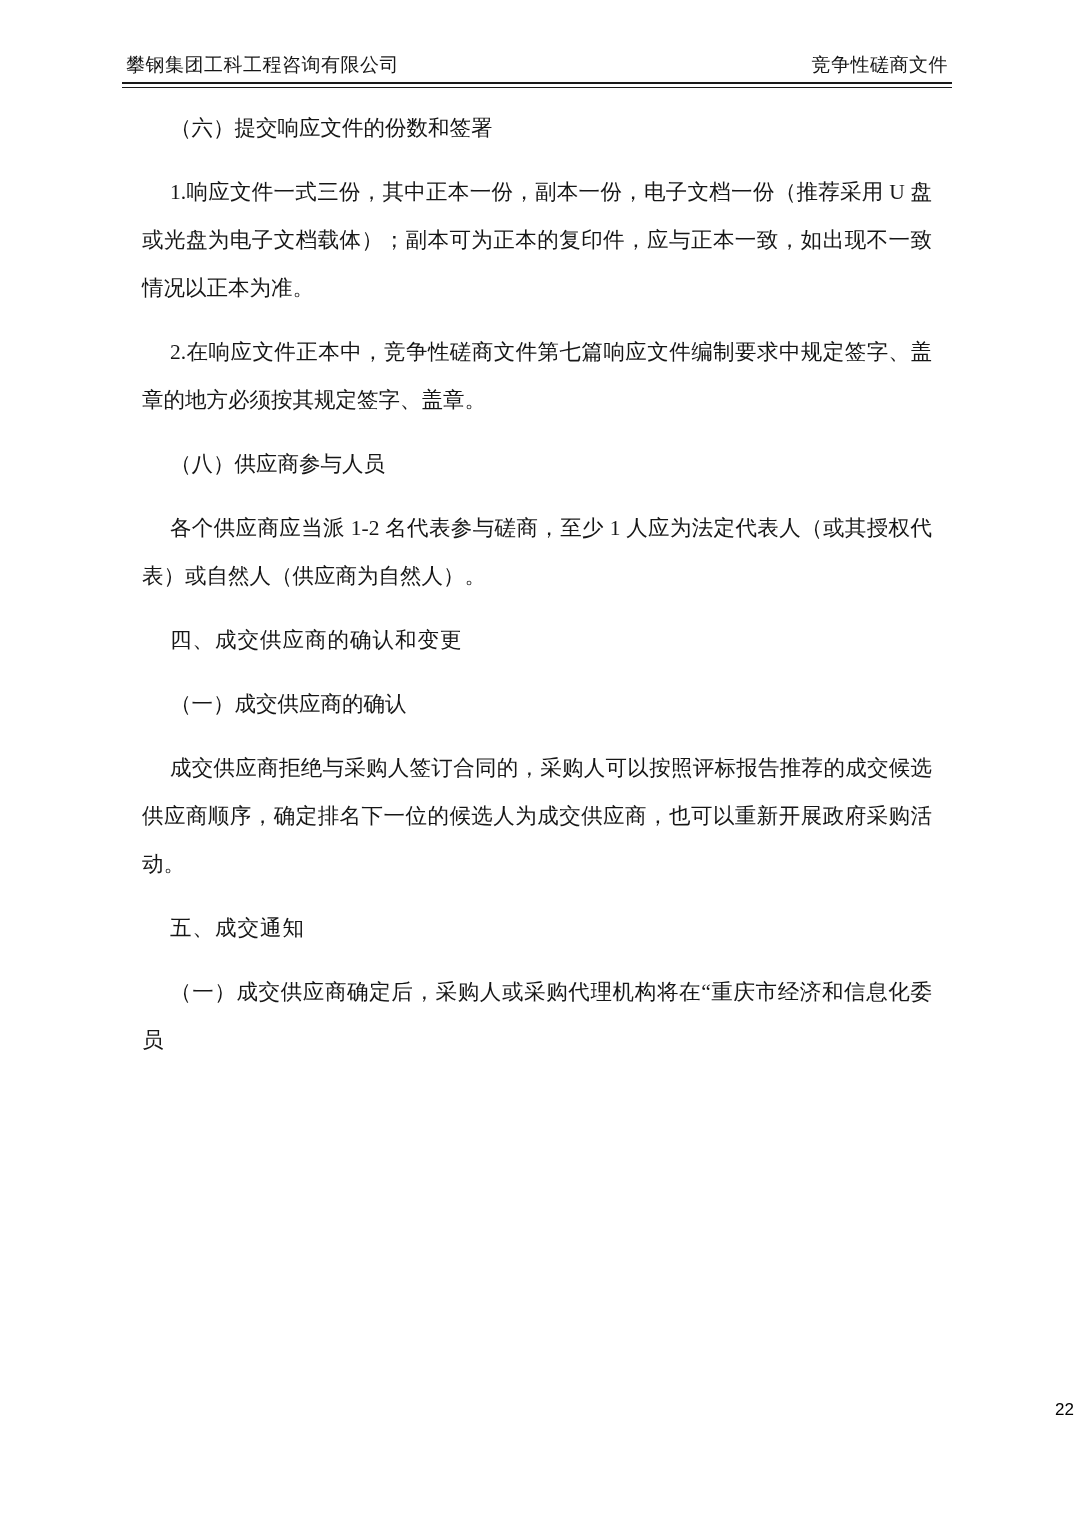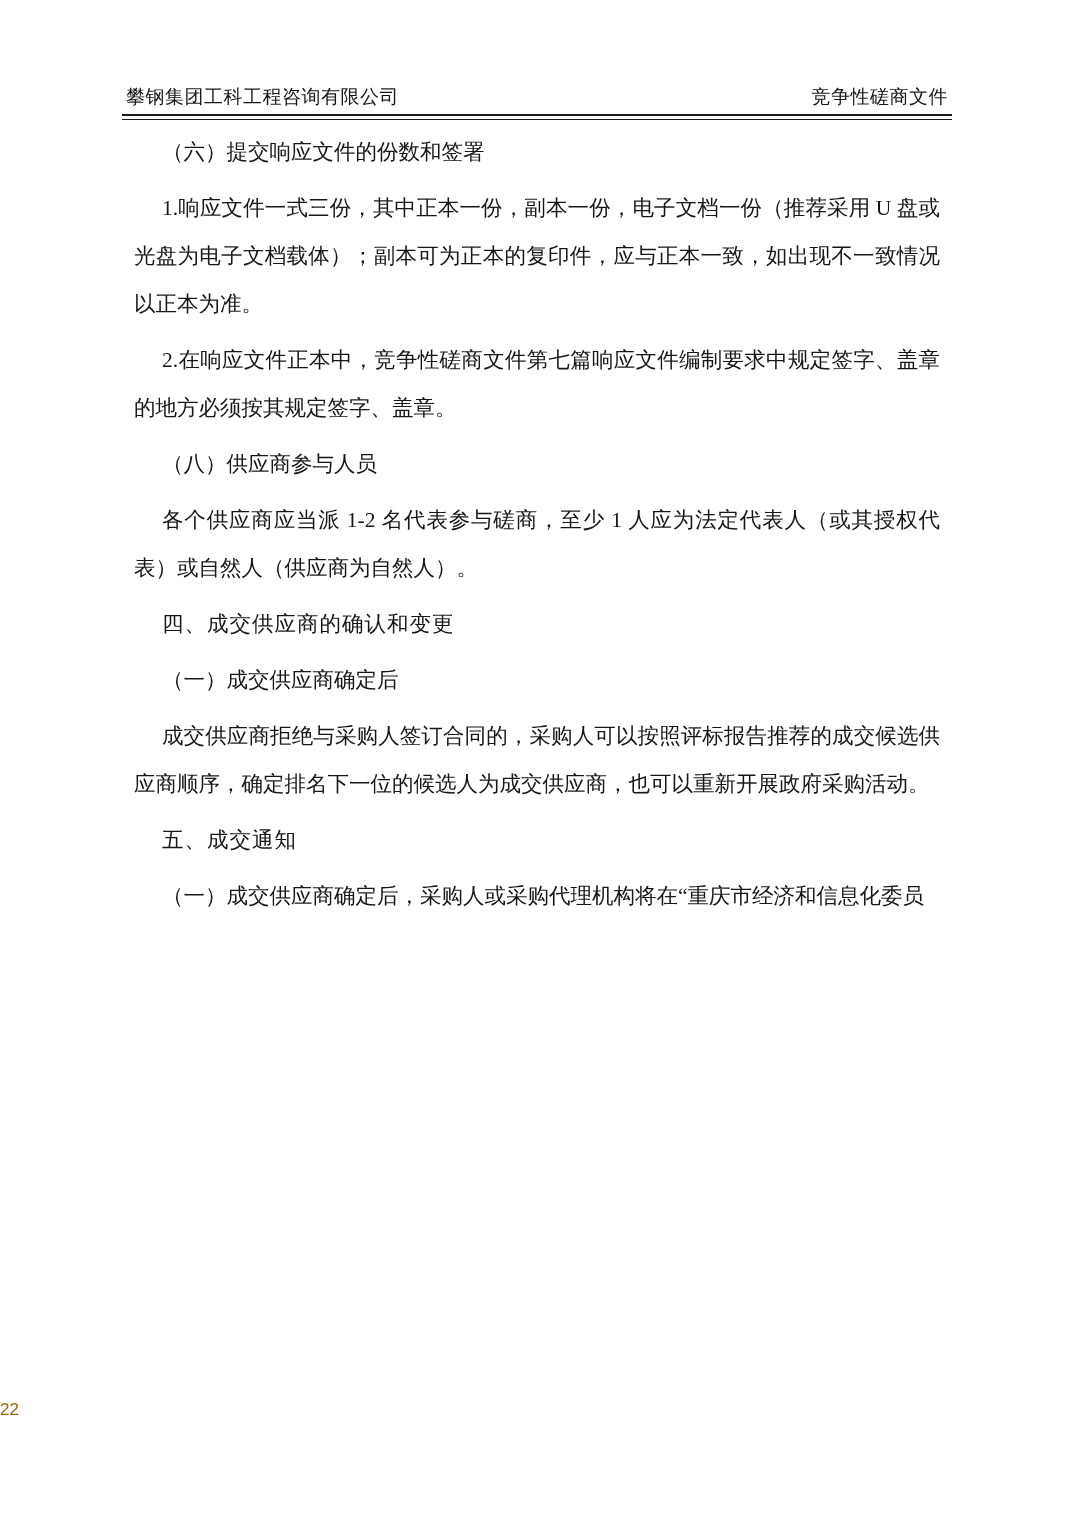--- a/index.html
+++ b/index.html
@@ -15,59 +15,59 @@
     font-family: "Liberation Serif", "DejaVu Serif", serif;
     color: #161616;
     overflow: hidden;
     box-sizing: border-box;
   }
   .header-row {
     display: flex;
     justify-content: space-between;
     align-items: baseline;
     margin: 0 126px;
-    padding-top: 84px;
+    padding-top: 52px;
     font-size: 19px;
     line-height: 26px;
     letter-spacing: 0.5px;
   }
   .header-rule {
     margin: 4px 122px 0 122px;
     height: 3px;
     border-top: 2px solid #1a1a1a;
     border-bottom: 1px solid #1a1a1a;
   }
   .content {
     margin: 8px 126px 0 126px;
     width: 822px;
     font-size: 21.5px;
     line-height: 48px;
     text-align: justify;
   }
   .content p {
-    margin: 8px;
+    margin: 16px;
     padding: 0;
     text-indent: 28px;
   }
   .block-heading {
     font-weight: normal;
   }
   .block-heading-bold {
     font-weight: normal;
     font-family: "Liberation Sans", "DejaVu Sans", sans-serif;
     letter-spacing: 1px;
   }
   .footer {
     position: absolute;
     top: 1400px;
     left: 0;
     width: 100%;
-    text-align: left;
+    text-align: right;
     font-size: 17px;
-    color: #a16207;
+    color: #000000;
     font-family: "Liberation Sans", "DejaVu Sans", sans-serif;
   }
 </style>
 </head>
 <body>
 
 <div class="page">
 
   <div class="header-row">
     <span>攀钢集团工科工程咨询有限公司</span>
@@ -76,21 +76,21 @@
 
   <div class="header-rule"></div>
 
   <div class="content">
       <p class="block-heading">（六）提交响应文件的份数和签署</p>
       <p class="block-para">1.响应文件一式三份，其中正本一份，副本一份，电子文档一份（推荐采用 U 盘或光盘为电子文档载体）；副本可为正本的复印件，应与正本一致，如出现不一致情况以正本为准。</p>
       <p class="block-para">2.在响应文件正本中，竞争性磋商文件第七篇响应文件编制要求中规定签字、盖章的地方必须按其规定签字、盖章。</p>
       <p class="block-heading">（八）供应商参与人员</p>
       <p class="block-para">各个供应商应当派 1-2 名代表参与磋商，至少 1 人应为法定代表人（或其授权代表）或自然人（供应商为自然人）。</p>
       <p class="block-heading-bold">四、成交供应商的确认和变更</p>
-      <p class="block-heading">（一）成交供应商确定后</p>
+      <p class="block-heading">（一）成交供应商的确认</p>
       <p class="block-para">成交供应商拒绝与采购人签订合同的，采购人可以按照评标报告推荐的成交候选供应商顺序，确定排名下一位的候选人为成交供应商，也可以重新开展政府采购活动。</p>
       <p class="block-heading-bold">五、成交通知</p>
       <p class="block-para">（一）成交供应商确定后，采购人或采购代理机构将在“重庆市经济和信息化委员</p>
     </div>
 
   <div class="footer">
     <span>22</span>
   </div>
 
 </div>

